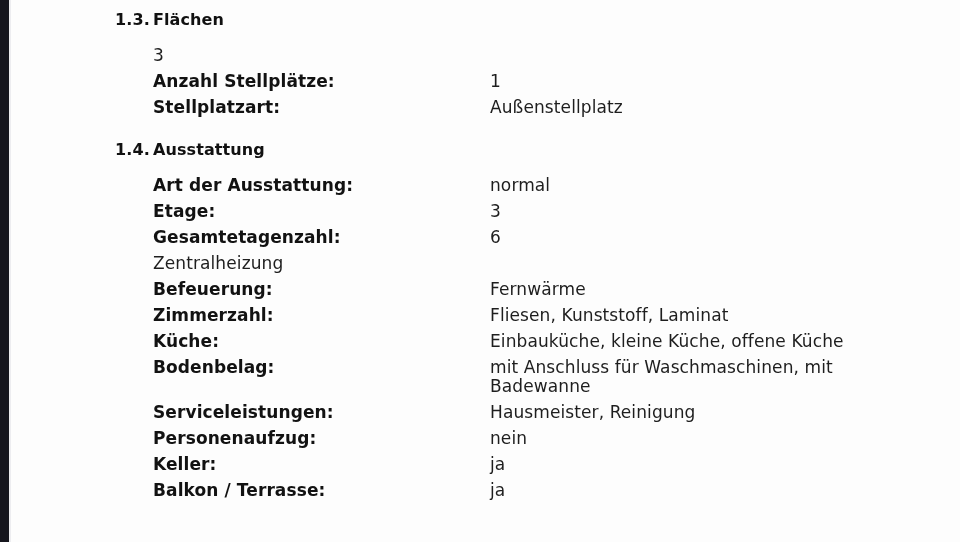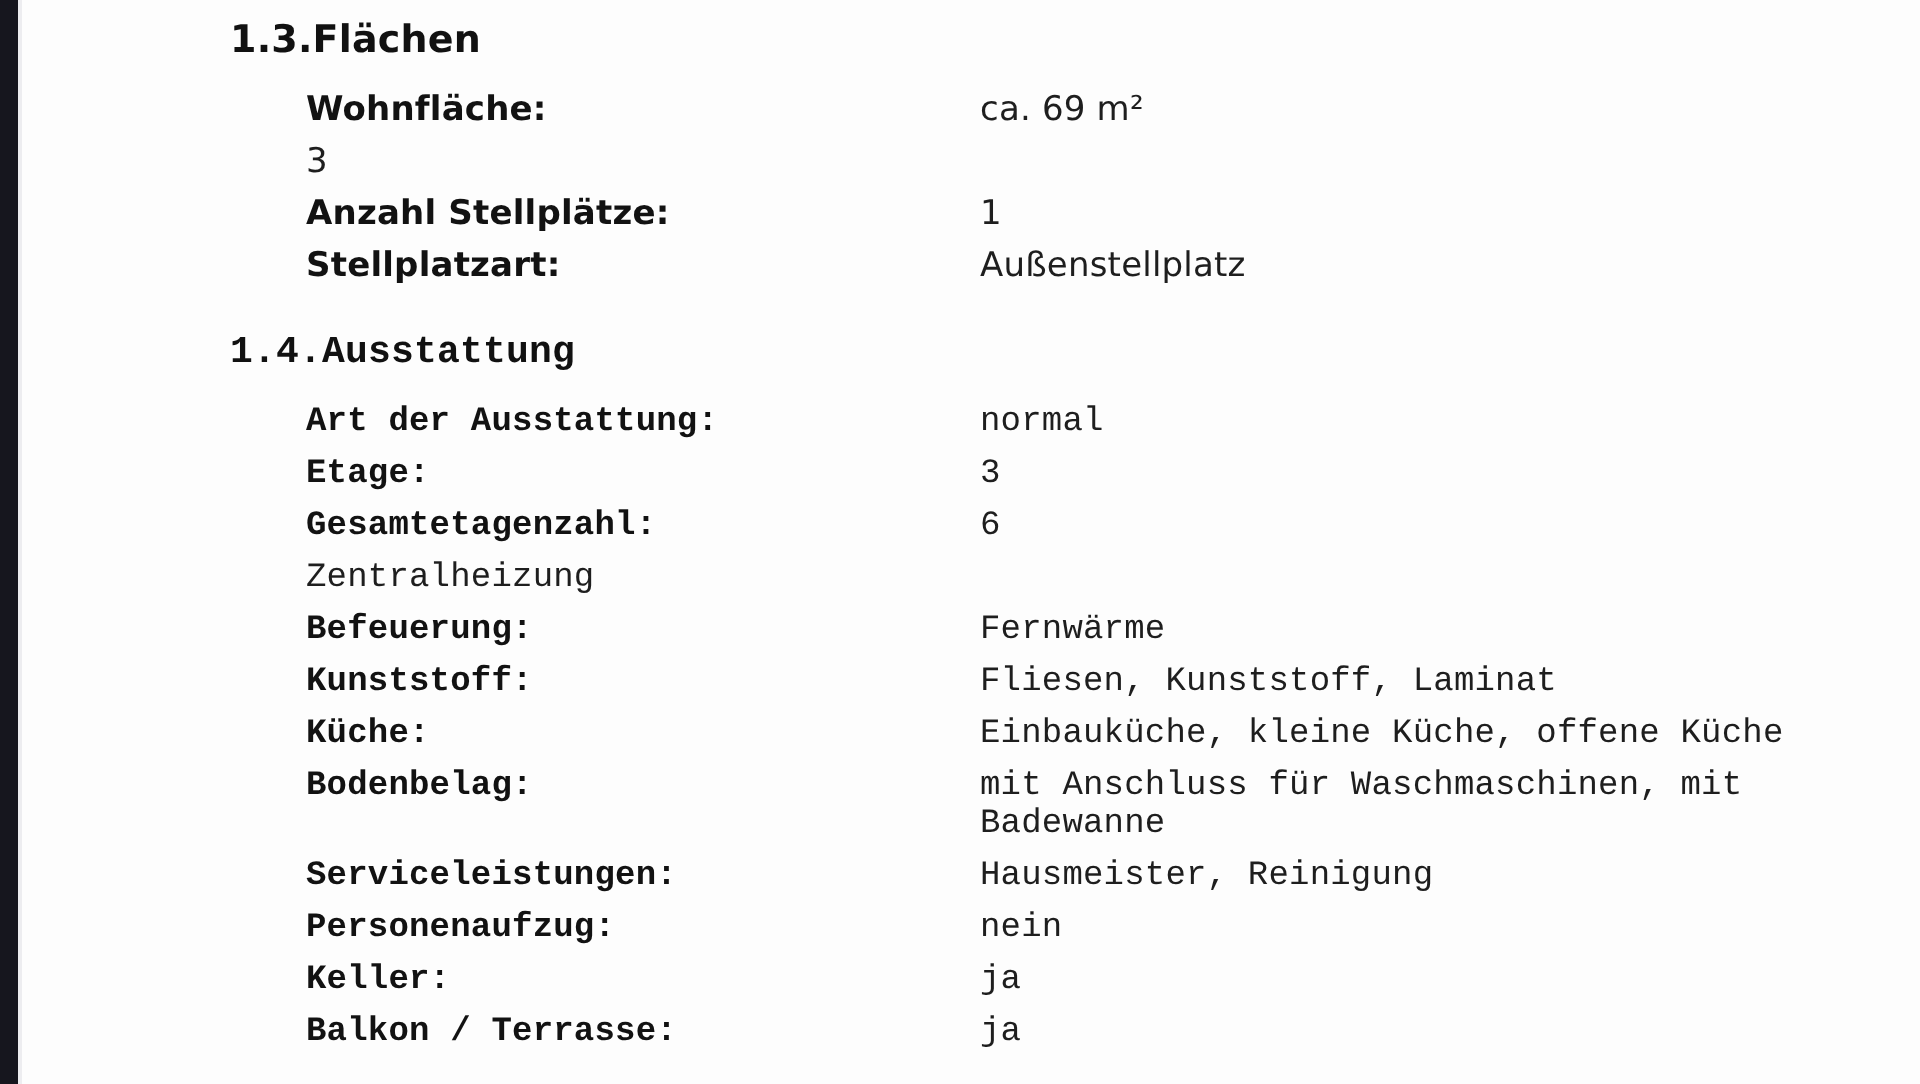--- a/index.html
+++ b/index.html
@@ -22,24 +22,24 @@
   }
   .page {
     position: absolute;
     left: 0; top: 0;
     width: 960px;
     height: 542px;
     padding: 9px 0 0 115px;
     box-sizing: border-box;
   }
   .section { margin: 0; }
-  .section + .section { margin-top: 22px; font-family: Liberation Mono, monospace; }
+  .section + .section { margin-top: 22px; }
   .section-heading {
     display: flex;
-    font-size: 19px;
+    font-size: 16px;
     font-weight: 700;
     line-height: 22px;
     color: #111;
     margin-bottom: 15px;
     letter-spacing: 0.1px;
   }
   .section-number {
     flex: 0 0 38px;
   }
   .rows { padding-left: 38px; }
@@ -72,24 +72,20 @@
 
 <div class="page">
 
   <div class="section">
     <div class="section-heading">
       <span class="section-number">1.3.</span>
       <span class="section-title">Flächen</span>
     </div>
     <div class="rows">
       <div class="row">
-        <div class="row-label">Wohnfläche:</div>
-        <div class="row-value">ca. 69 m²</div>
-      </div>
-      <div class="row">
         <div class="row-value">3</div>
       </div>
       <div class="row">
         <div class="row-label">Anzahl Stellplätze:</div>
         <div class="row-value">1</div>
       </div>
       <div class="row">
         <div class="row-label">Stellplatzart:</div>
         <div class="row-value">Außenstellplatz</div>
       </div>
@@ -115,21 +111,21 @@
         <div class="row-value">6</div>
       </div>
       <div class="row">
         <div class="row-value">Zentralheizung</div>
       </div>
       <div class="row">
         <div class="row-label">Befeuerung:</div>
         <div class="row-value">Fernwärme</div>
       </div>
       <div class="row">
-        <div class="row-label">Kunststoff:</div>
+        <div class="row-label">Zimmerzahl:</div>
         <div class="row-value">Fliesen, Kunststoff, Laminat</div>
       </div>
       <div class="row">
         <div class="row-label">Küche:</div>
         <div class="row-value">Einbauküche, kleine Küche, offene Küche</div>
       </div>
       <div class="row">
         <div class="row-label">Bodenbelag:</div>
         <div class="row-value">mit Anschluss für Waschmaschinen, mit Badewanne</div>
       </div>

